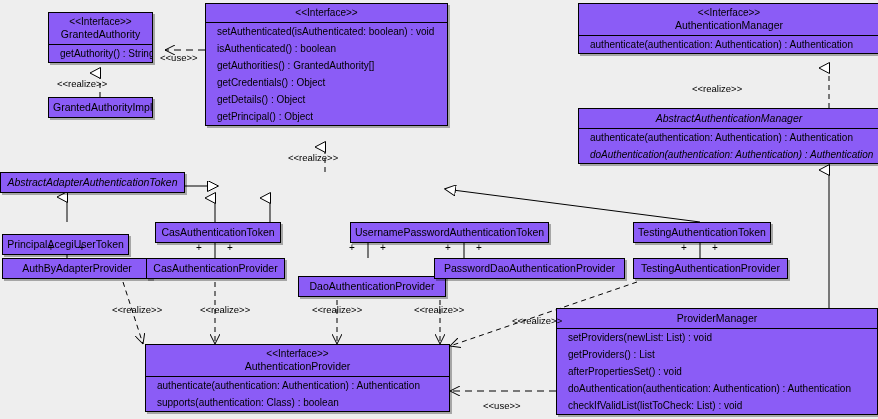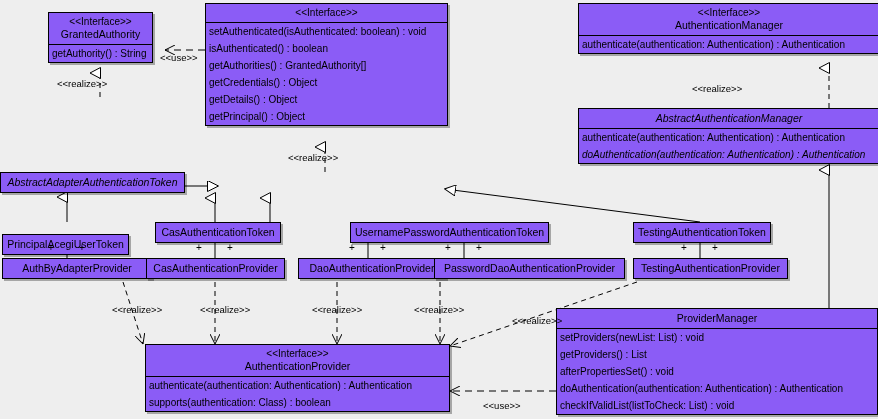--- a/index.html
+++ b/index.html
@@ -56,21 +56,21 @@
     border-top: 1px solid #000000;
     height: 0;
     font-size: 0;
   }
   .ops {
     padding: 0;
   }
   .op {
     font-size: 10px;
     line-height: 17px;
-    padding: 0 0 0 3px;
+    padding: 0 0 0 11px;
     white-space: nowrap;
     overflow: hidden;
     color: #000;
   }
   .op.it { font-style: italic; }
   
   .elabel {
     position: absolute;
     font-size: 9.5px;
     font-family: "Liberation Sans", sans-serif;
@@ -156,20 +156,25 @@
     <div class="hdr">
       <span class="stereo">&lt;&lt;Interface&gt;&gt;</span>
       <span class="cname">GrantedAuthority</span>
     </div>
     <div class="sep"></div>
     <div class="ops">
       <div class="op">getAuthority() : String</div>
     </div>
   </div>
 
+  <div class="uml" style="left:48px; top:97px; width:105px;">
+    <div class="hdr compact">
+      <span class="cname">GrantedAuthorityImpl</span>
+    </div>
+  </div>
 
   <div class="uml" style="left:205px; top:3px; width:243px;">
     <div class="hdr">
       <span class="stereo">&lt;&lt;Interface&gt;&gt;</span>
     </div>
     <div class="sep"></div>
     <div class="ops">
       <div class="op">setAuthenticated(isAuthenticated: boolean) : void</div>
       <div class="op">isAuthenticated() : boolean</div>
       <div class="op">getAuthorities() : GrantedAuthority[]</div>
@@ -237,21 +242,21 @@
       <span class="cname">AuthByAdapterProvider</span>
     </div>
   </div>
 
   <div class="uml" style="left:146px; top:258px; width:139px;">
     <div class="hdr compact">
       <span class="cname">CasAuthenticationProvider</span>
     </div>
   </div>
 
-  <div class="uml" style="left:298px; top:258px; width:148px;">
+  <div class="uml" style="left:298px; top:276px; width:148px;">
     <div class="hdr compact">
       <span class="cname">DaoAuthenticationProvider</span>
     </div>
   </div>
 
   <div class="uml" style="left:434px; top:258px; width:191px;">
     <div class="hdr compact">
       <span class="cname">PasswordDaoAuthenticationProvider</span>
     </div>
   </div>

